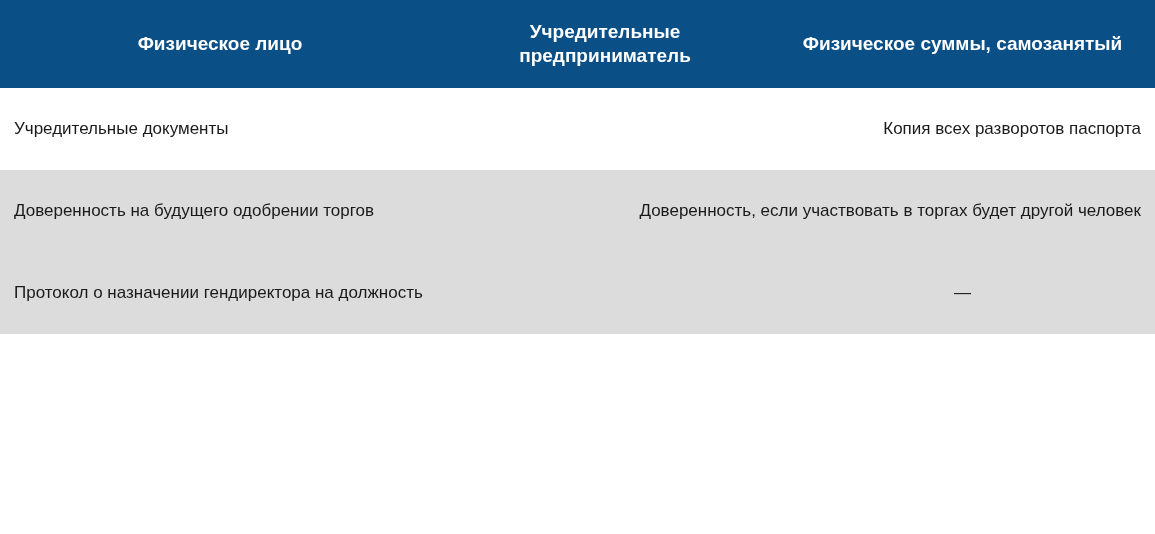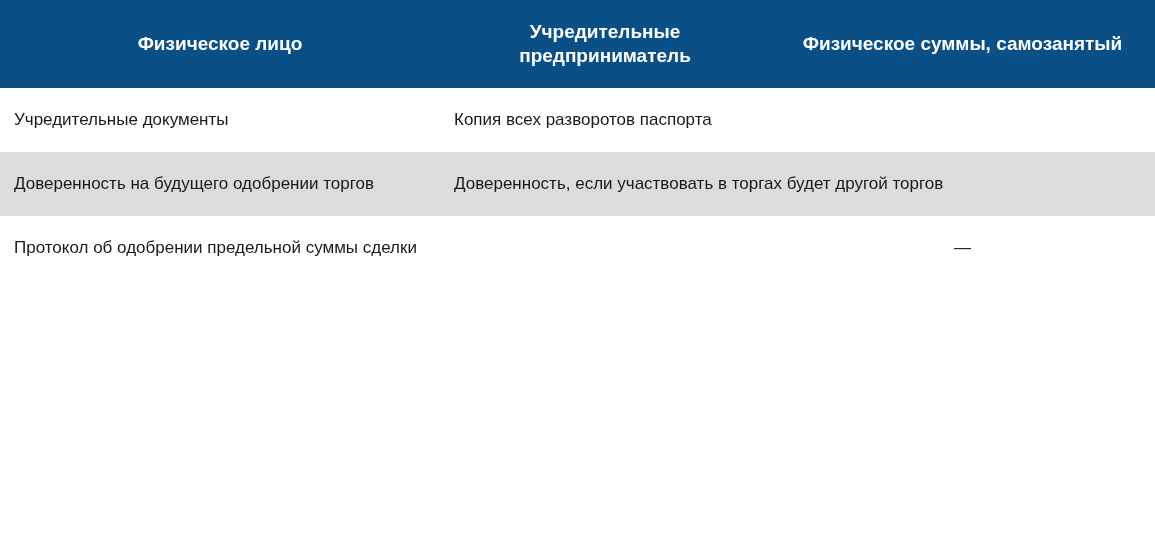--- a/index.html
+++ b/index.html
@@ -36,26 +36,26 @@
     box-sizing: border-box;
   }
 
   tbody td {
     font-size: 17px;
     line-height: 1.3;
     padding: 0 14px;
     vertical-align: middle;
     box-sizing: border-box;
   }
-  tbody tr { height: 64px; margin-top: 36px; }
+  tbody tr { height: 82px; margin-top: 36px; }
   tbody tr.shaded td { background: #dcdcdc; }
   tbody tr.plain td { background: #ffffff; }
 
   td.left { text-align: left; }
-  td.center { text-align: left; }
+  td.center { text-align: right; }
   td.dash {
     text-align: center;
     font-size: 17px;
     color: #1a1a1a;
   }
 </style>
 </head>
 <body>
 
 <table class="table">
@@ -71,21 +71,21 @@
       <th>Физическое суммы, самозанятый</th>
     </tr>
   </thead>
   <tbody id="table-body">
       <tr class="plain">
         <td class="left">Учредительные документы</td>
         <td colspan="2" class="center">Копия всех разворотов паспорта</td>
       </tr>
       <tr class="shaded">
         <td class="left">Доверенность на будущего одобрении торгов</td>
-        <td colspan="2" class="center">Доверенность, если участвовать в торгах будет другой торгов</td>
+        <td colspan="2" class="center">Доверенность, если участвовать в торгах будет другой человек</td>
       </tr>
-      <tr class="plain">
-        <td class="left">Протокол об одобрении предельной суммы сделки</td>
+      <tr class="shaded">
+        <td class="left">Протокол о назначении гендиректора на должность</td>
         <td class="left"></td>
         <td class="dash">—</td>
       </tr>
     </tbody>
 </table>
 
 </body></html>

